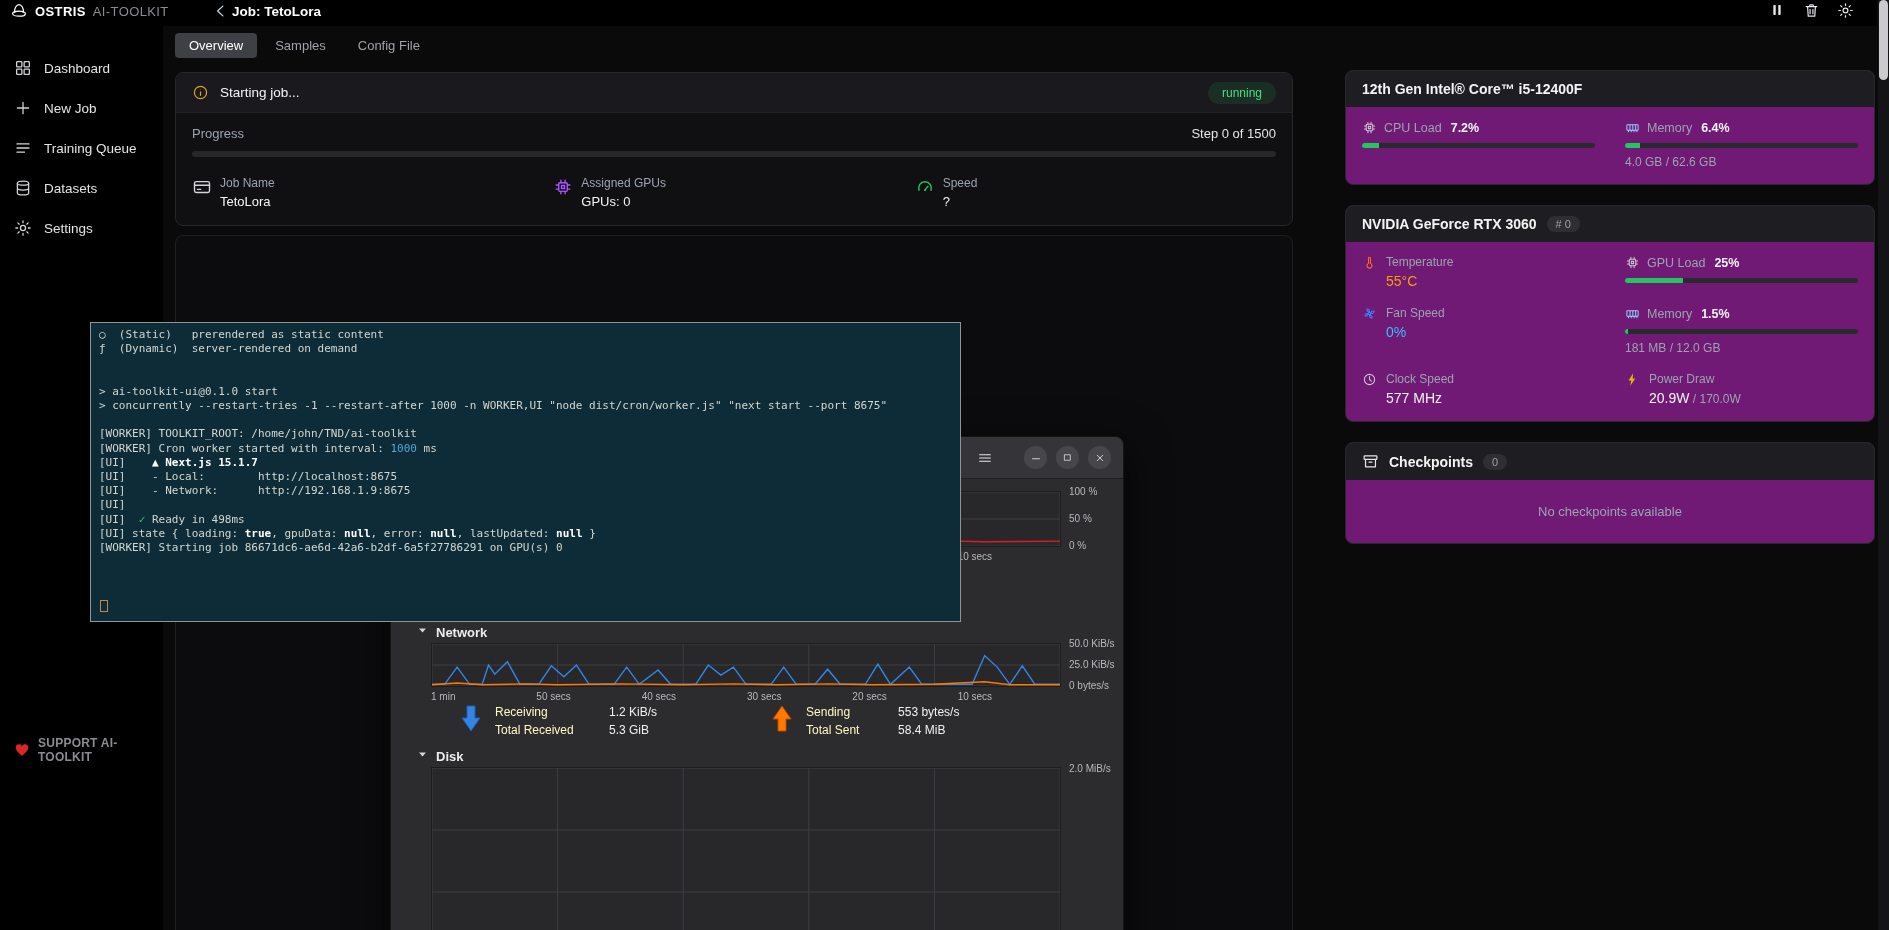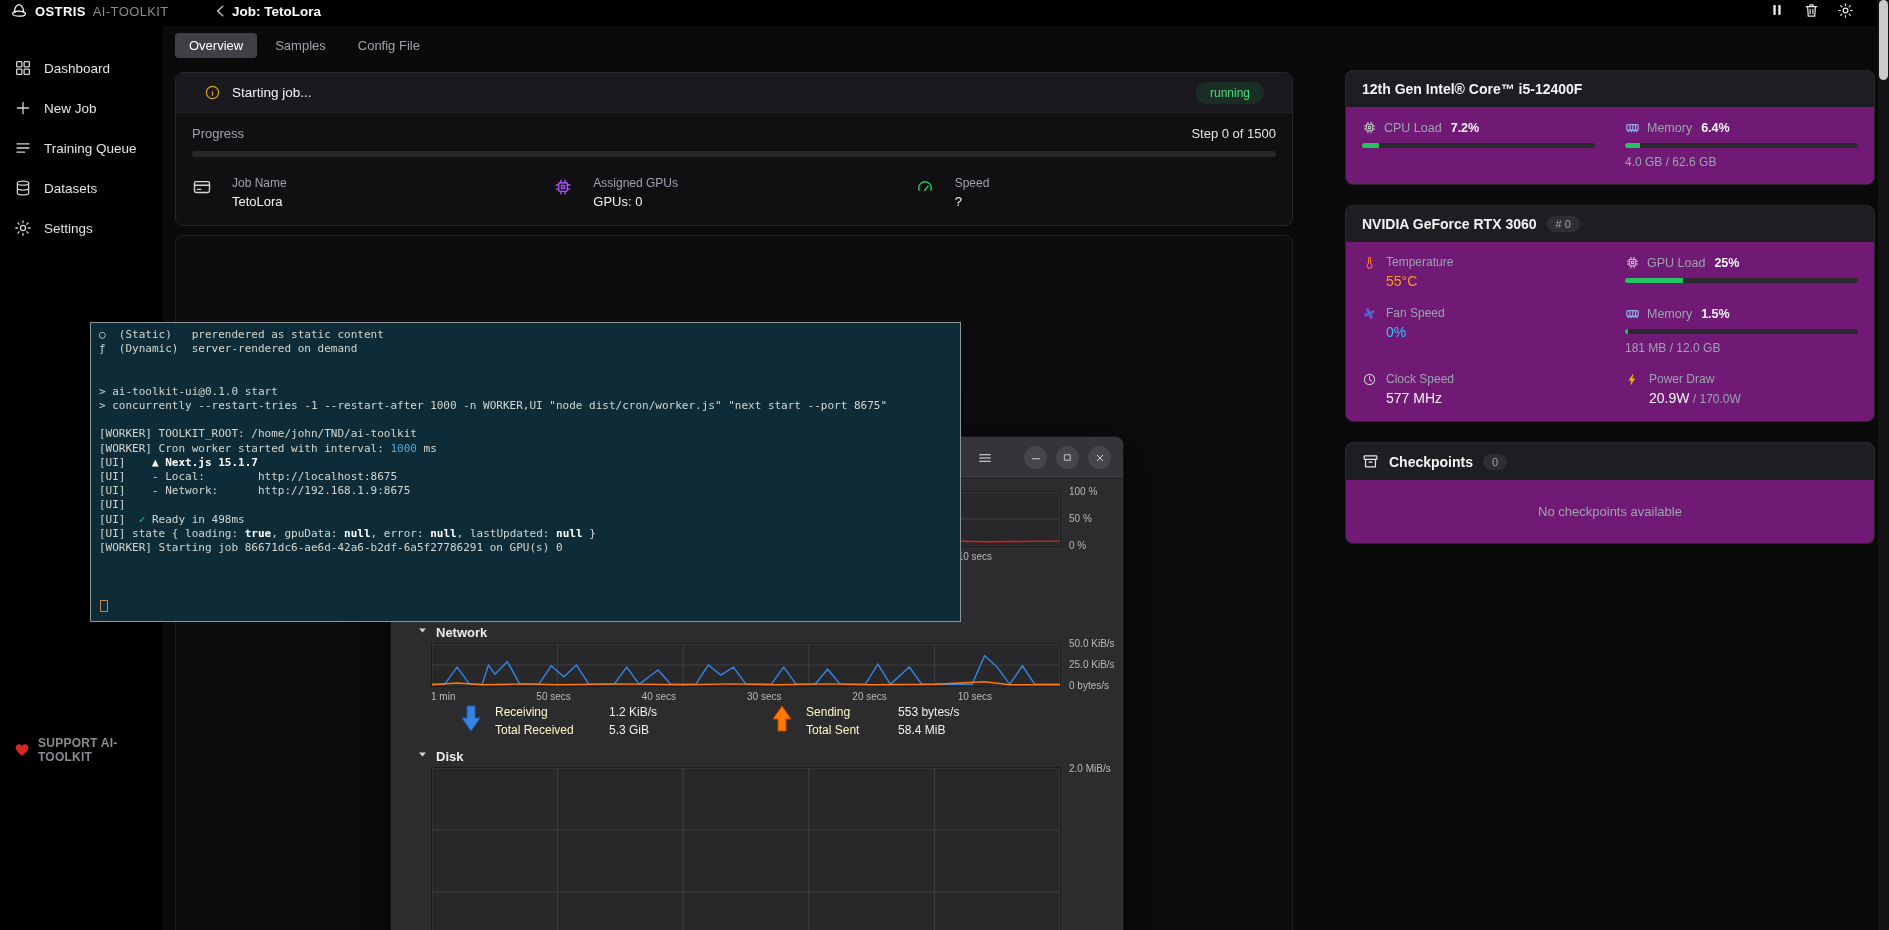--- a/index.html
+++ b/index.html
@@ -31,34 +31,34 @@
            color:#8b8b92;font-size:12px;font-weight:600;letter-spacing:.02em;cursor:pointer}
   .heart{color:#dc2626;width:16px;height:16px}
 
   
   .main{position:absolute;left:175px;top:33px;width:1118px}
   .tabs{display:flex;gap:4px}
   .tab{height:25px;padding:0 14px;font-size:13px;color:#a1a1aa;background:transparent;
        border:none;border-radius:4px;cursor:pointer;font-family:inherit}
   .tab.active{background:#3f3f46;color:#fff}
   .overview-card{margin-top:14px;background:#101013;border:1px solid #26262b;border-radius:8px;overflow:hidden}
-  .status-row{display:flex;align-items:center;gap:11px;height:40px;padding:0 28px;
+  .status-row{display:flex;align-items:center;gap:11px;height:40px;padding:0 16px;
               background:#1a1a1e;border-bottom:1px solid #232327}
   .info-ic{color:#d9a31b;width:17px;height:17px}
   .status-text{font-size:13.5px;color:#f4f4f5;font-weight:500}
   .running-badge{margin-left:auto;background:rgba(34,197,94,.12);color:#4ade80;font-size:12px;
                  padding:4px 14px;border-radius:999px}
   .progress-block{padding:13px 16px 4px}
   .progress-head{display:flex;justify-content:space-between;font-size:13px;align-items:flex-end}
   .p-label{color:#9ca3af}
   .p-step{color:#e4e4e7}
   .progress-track{margin-top:10px;height:6px;background:#27272a;border-radius:3px;overflow:hidden}
   .progress-fill{height:100%;background:#22c55e;width:0}
   .stats-row{display:flex;padding:15px 16px 16px}
-  .stat{flex:1;display:flex;gap:20px;align-items:flex-start}
+  .stat{flex:1;display:flex;gap:8px;align-items:flex-start}
   .stat .sicon{width:20px;height:20px;color:#d4d4d8;margin-top:1px}
   .sicon.gpu{color:#a855f7}
   .sicon.speed{color:#22c55e}
   .stat-label{font-size:12px;color:#9ca3af}
   .stat-value{font-size:13px;color:#f4f4f5;margin-top:4px}
   .log-panel{margin-top:9px;height:760px;background:#0c0c0e;border:1px solid #1f1f23;border-radius:8px}
 
   
   .monitor{position:absolute;left:390px;top:436px;width:734px;height:560px;background:#2c2c2f;
            border:1px solid #151515;border-radius:9px 9px 0 0;box-shadow:0 12px 44px rgba(0,0,0,.7);z-index:5}

